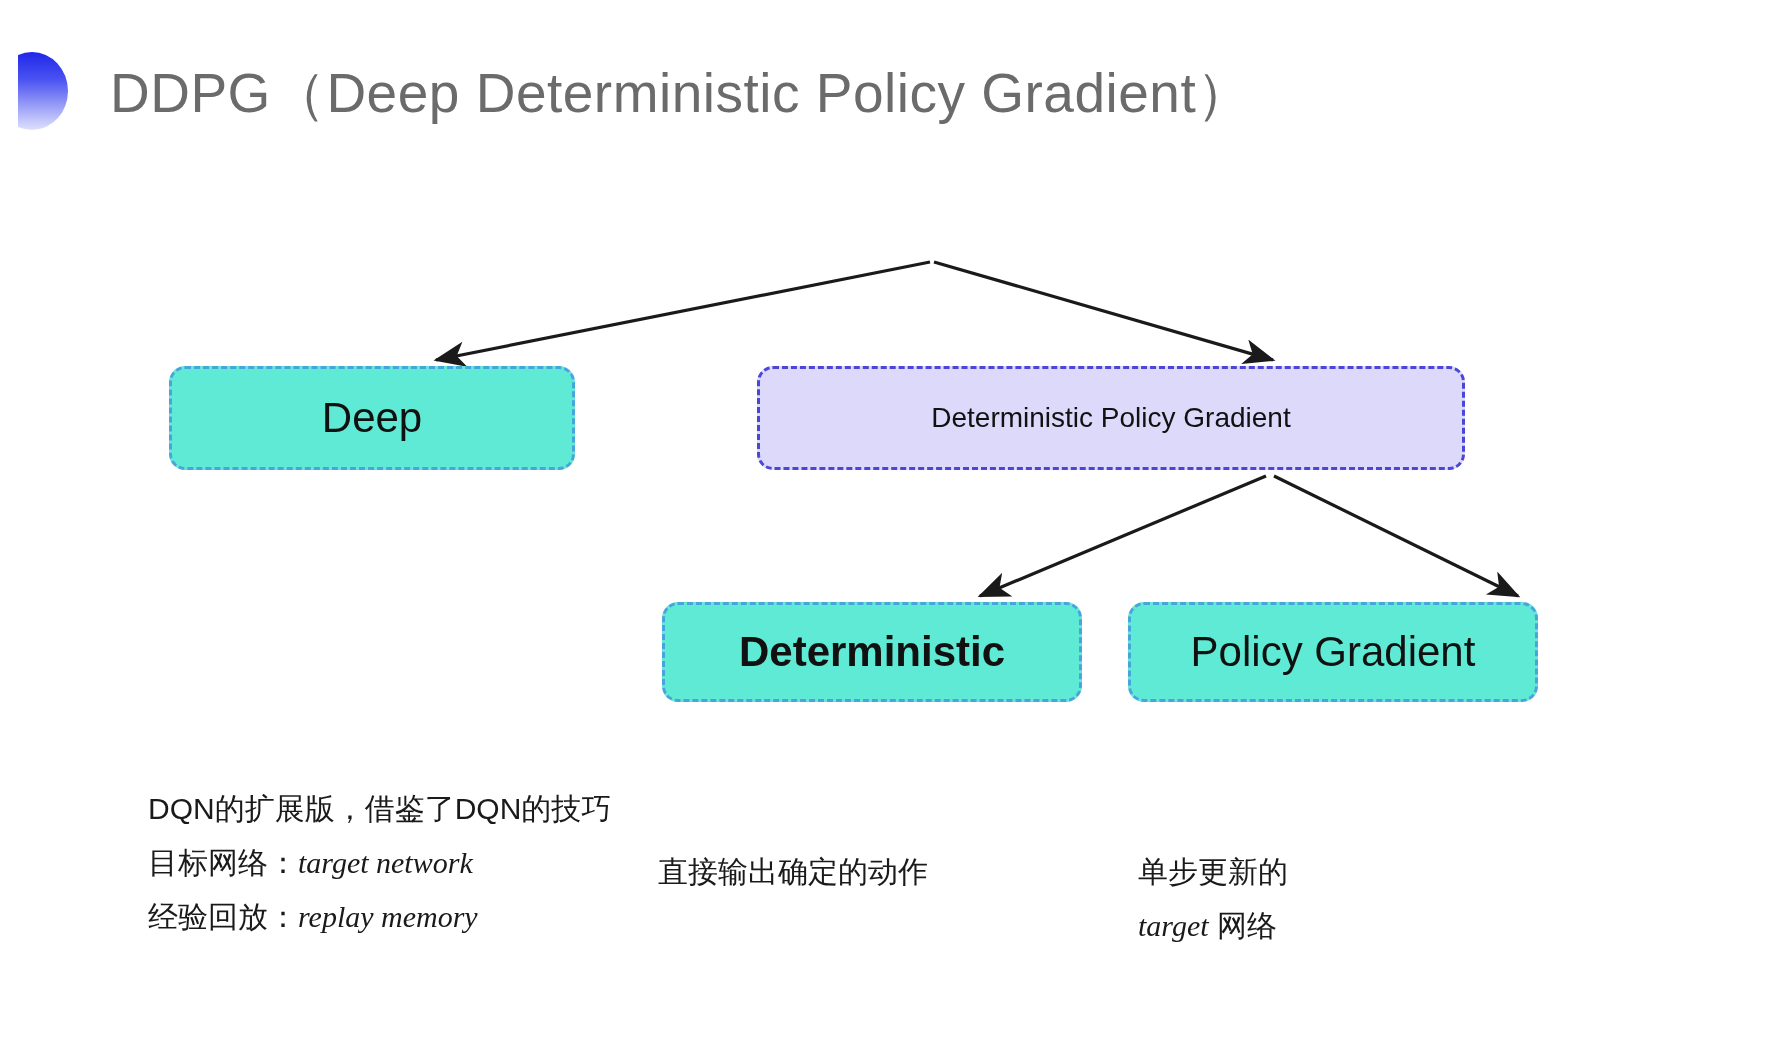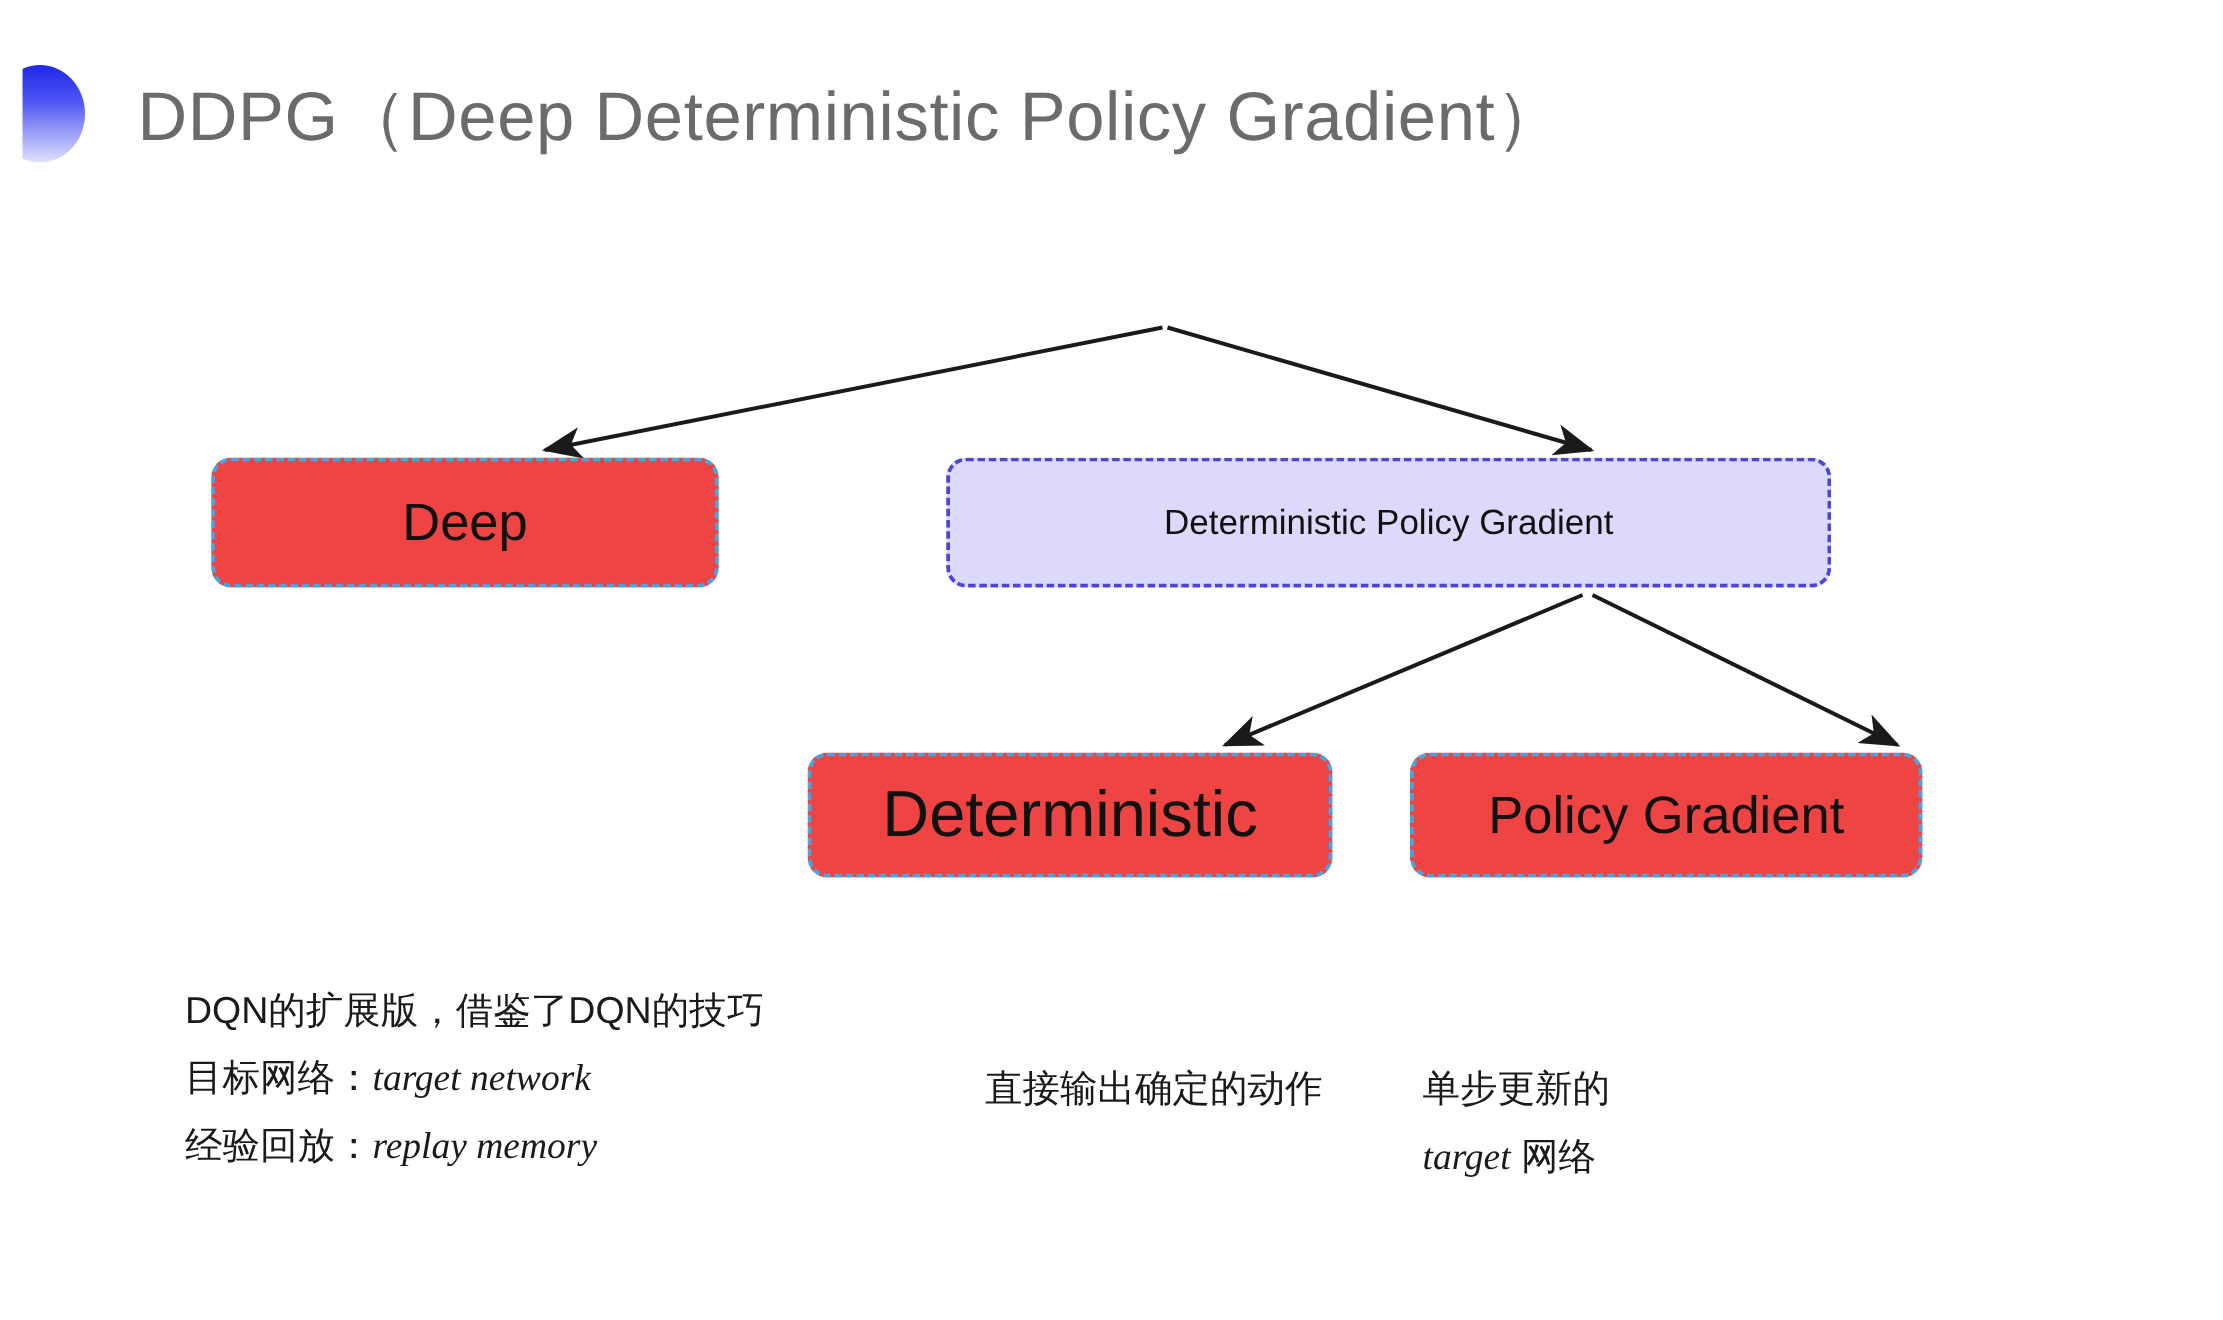--- a/index.html
+++ b/index.html
@@ -53,21 +53,21 @@
     border-width: 3px;
     color: #111111;
     text-align: center;
     font-weight: 400;
   }
   .node.purple {
     background: #dcd9fb;
     border-color: #4b45d8;
   }
   .node.cyan {
-    background: #ef4444;
+    background: #5eead4;
     border-color: #4ba3dd;
   }
 
   #node-root {
     left: 378px;
     top: 154px;
     width: 845px;
     height: 104px;
     font-size: 42px;
   }
@@ -79,25 +79,26 @@
     font-size: 42px;
   }
   #node-dpg {
     left: 739px;
     top: 366px;
     width: 708px;
     height: 104px;
     font-size: 28px;
   }
   #node-deterministic {
-    left: 628px;
+    left: 644px;
     top: 602px;
     width: 420px;
     height: 100px;
-    font-size: 52px;
+    font-size: 42px;
+    font-weight: bold;
   }
   #node-policy-gradient {
     left: 1110px;
     top: 602px;
     width: 410px;
     height: 100px;
     font-size: 42px;
   }
 
   
@@ -128,21 +129,21 @@
     text-align: left;
     width: 460px;
   }
   #caption-left .line {
     display: block;
   }
   #caption-mid {
     left: 640px;
     top: 845px;
     width: 400px;
-    text-align: right;
+    text-align: left;
   }
   #caption-mid .line { display: block; }
   #caption-mid .formula {
     font-family: "Liberation Serif", serif;
     font-style: italic;
     font-size: 31px;
   }
   #caption-right {
     left: 1120px;
     top: 845px;

